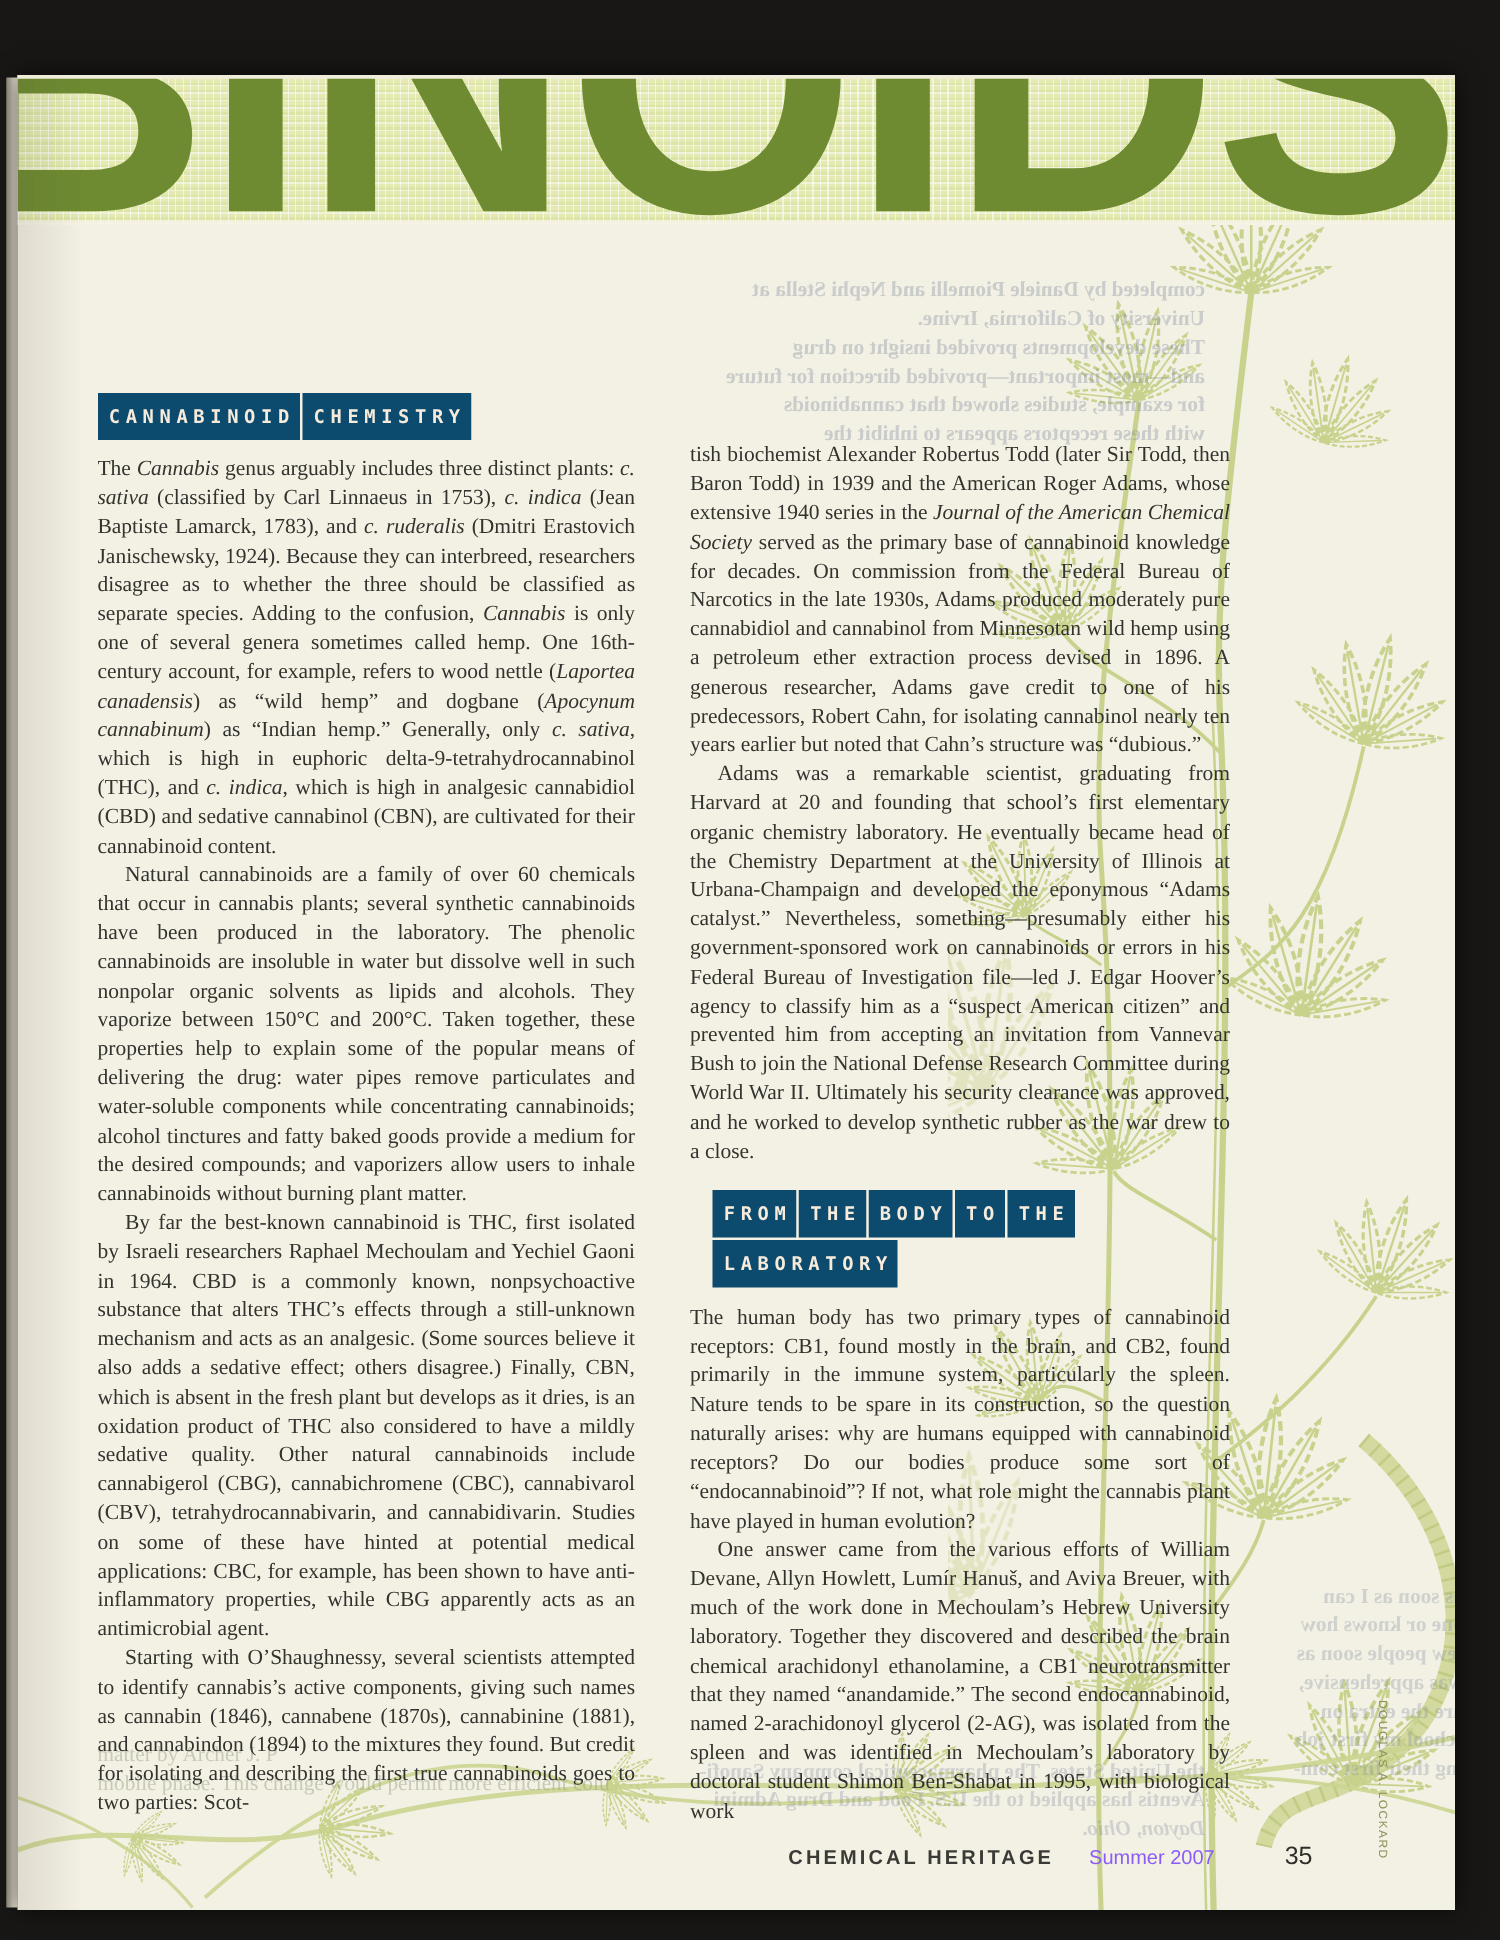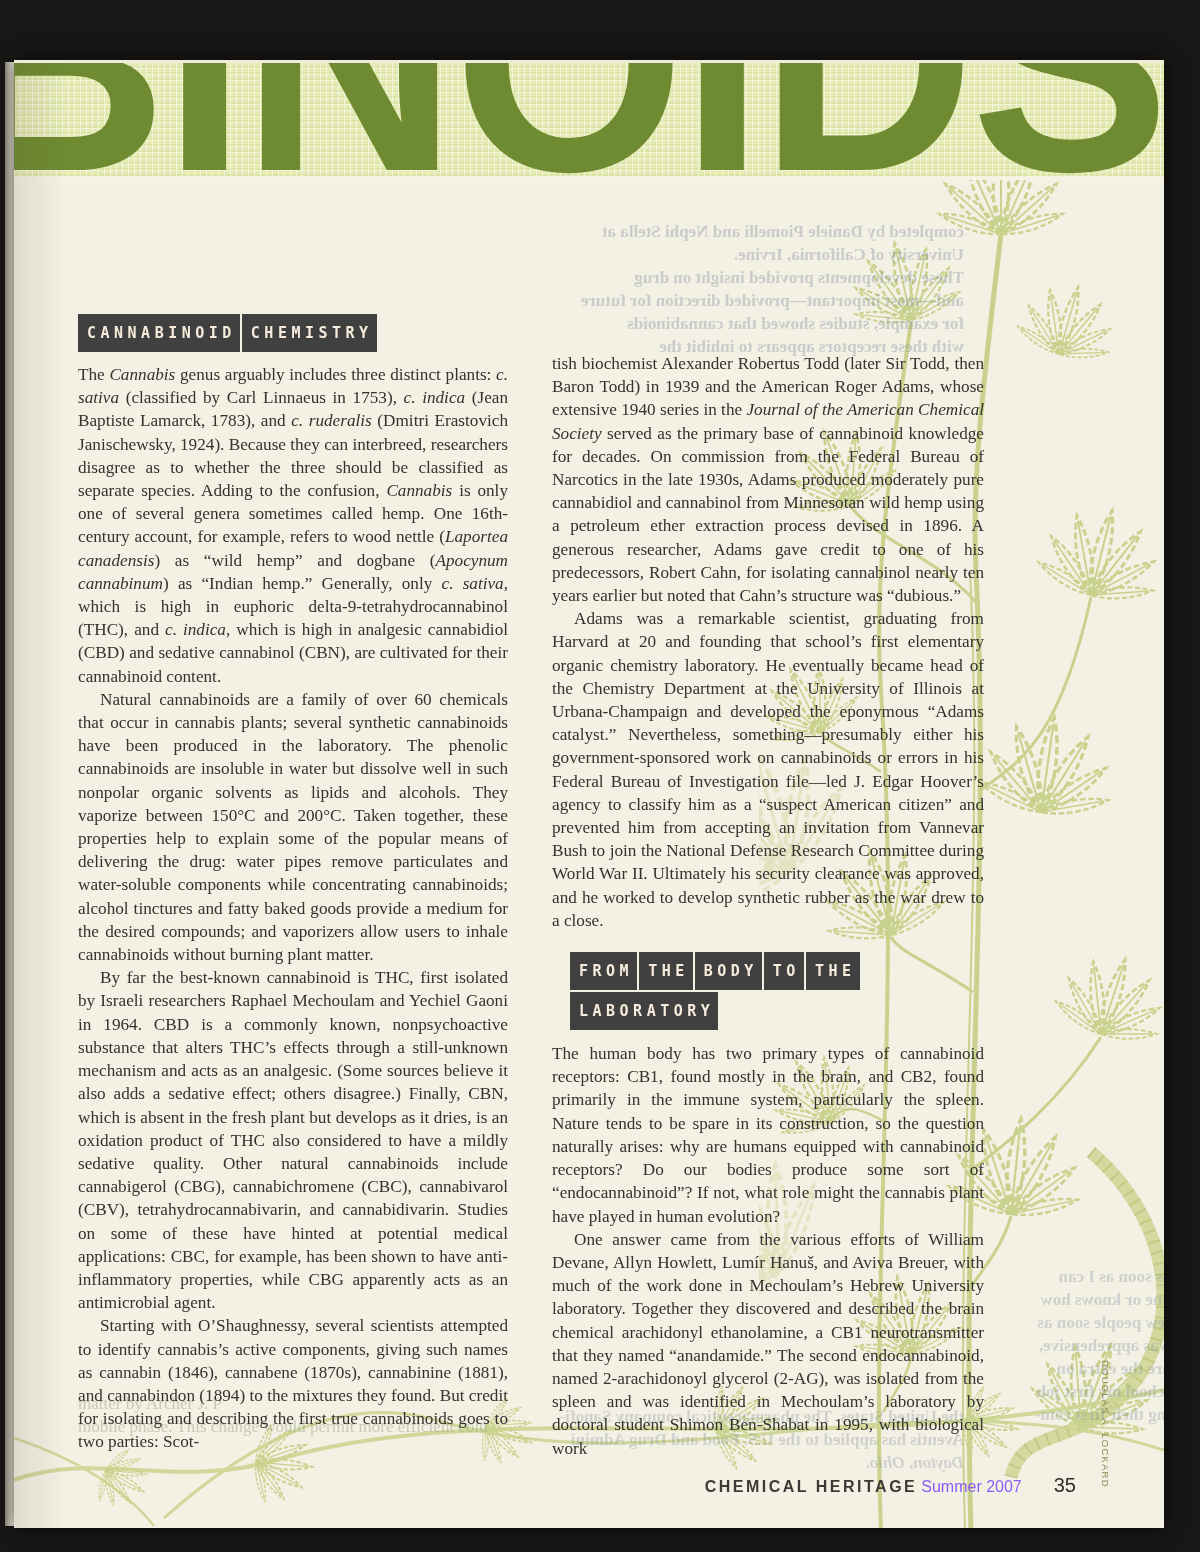--- a/index.html
+++ b/index.html
@@ -46,30 +46,30 @@
     font-size:17.2px;line-height:23.2px;color:#33322e;
     text-align:justify;
   }
   .col-left{left:64px;top:254px;width:430px;}
   .col-right{left:538px;top:292px;width:432px;}
   .bp{margin:0;}
   .ind{text-indent:22px;}
   
   .sec-head{margin:0 0 9px 0;line-height:31px;}
   .sec-head .hw{
-    display:inline-block;background:#404040;color:#f7ecdc;
+    display:inline-block;background:#0c4a6e;color:#f7ecdc;
     font-family:"DejaVu Sans Mono","Liberation Mono",monospace;
     font-size:15px;font-weight:bold;letter-spacing:4.5px;
     padding:4px 4px 3px 9px;margin:0 2px 2px 0;vertical-align:top;
   }
   .sec-head2{margin:20px 0 10px 0;padding-left:18px;}
   
   .footer{
-    position:absolute;left:518px;top:1414px;width:588px;z-index:3;
-    display:flex;justify-content:flex-end;align-items:baseline;gap:4px;
+    position:absolute;left:492px;top:1414px;width:588px;z-index:3;
+    display:flex;justify-content:flex-end;align-items:baseline;gap:28px;
     padding-right:44px;box-sizing:border-box;
     font-family:"Liberation Sans","DejaVu Sans",sans-serif;
   }
   .mag-name{font-weight:bold;font-size:16px;letter-spacing:2.5px;color:#3b3a36;}
   .mag-issue{font-size:16px;color:#8b5cf6;}
   .page-num{font-weight:normal;font-size:20px;color:#2f2e2a;margin-left:28px;}
   .credit{
     position:absolute;left:1086px;top:1300px;z-index:3;
     writing-mode:vertical-rl;
     font-family:"Liberation Sans","DejaVu Sans",sans-serif;

